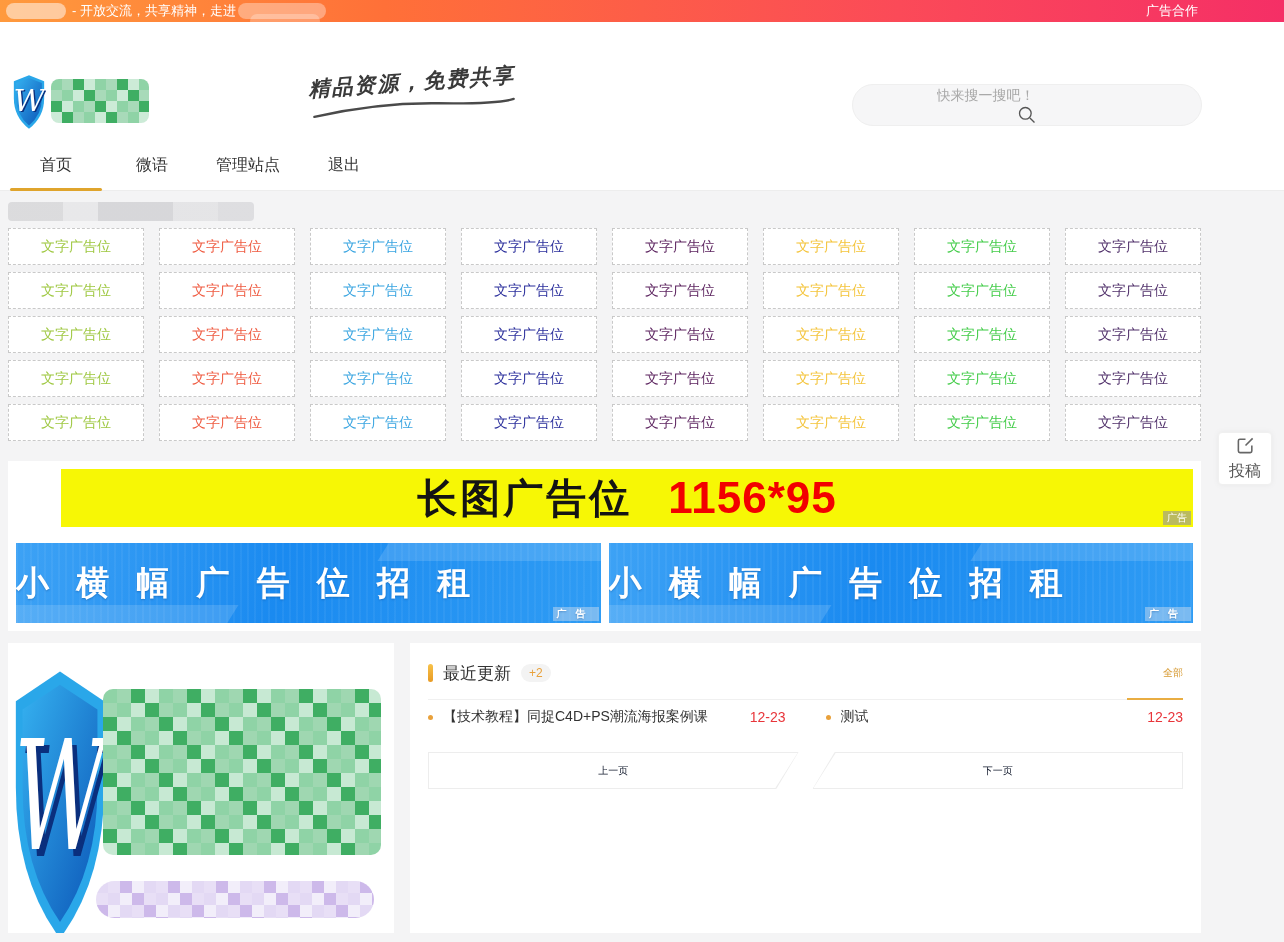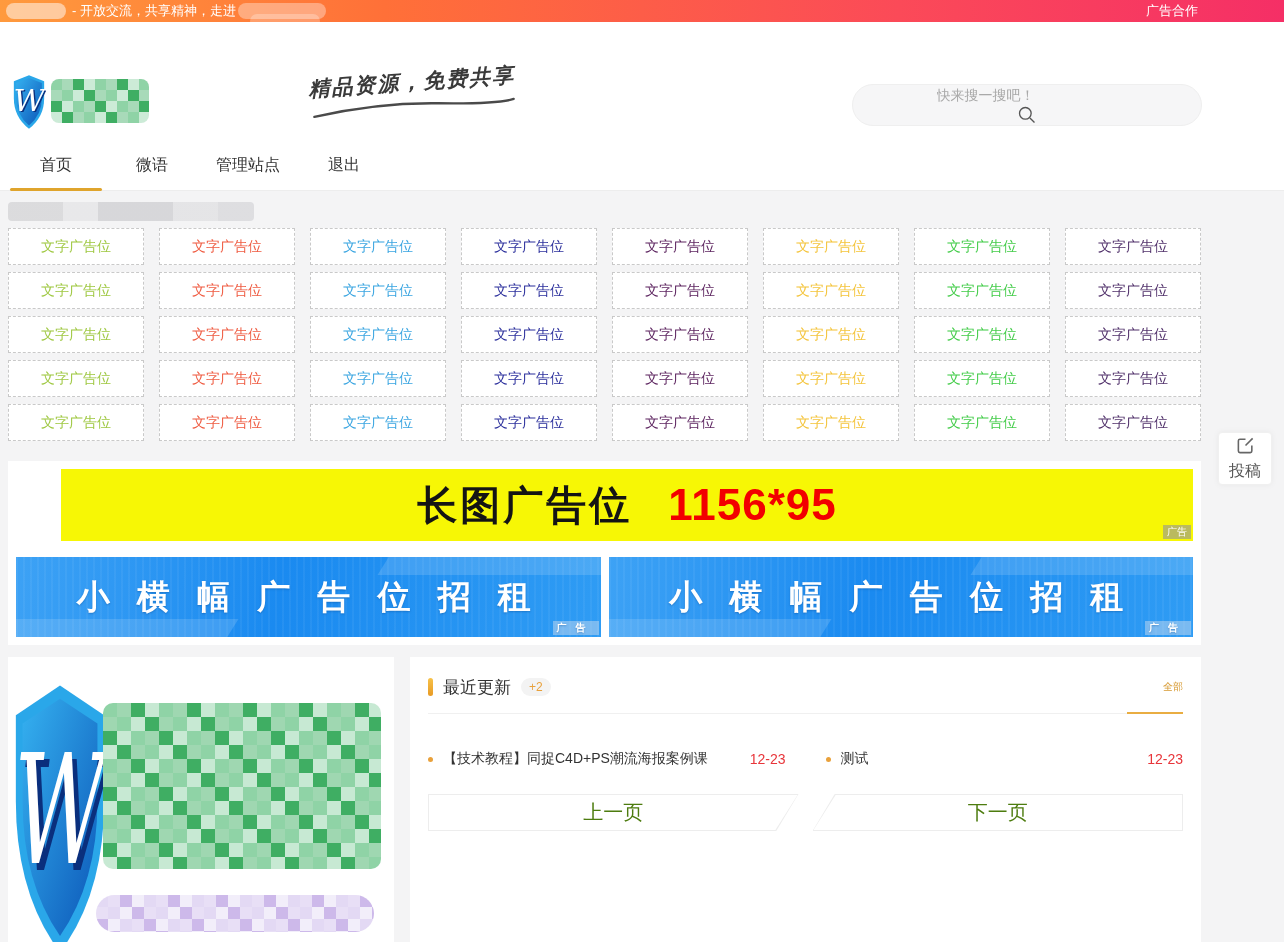--- a/index.html
+++ b/index.html
@@ -69,33 +69,33 @@
   }
 
   .ad-grid { margin-top:7px; width:1193px; display:grid; grid-template-columns:repeat(8,1fr); gap:7px 15px; }
   .ad-cell {
     height:37px; background:#fff; border:1px dashed #c9c9c9;
     display:flex; align-items:center; justify-content:center; font-size:14px; cursor:pointer;
   }
 
   .banner-wrap { margin-top:20px; width:1193px; background:#fff; padding:8px; }
   .long-banner {
-    height:72px; background:var(--banner-yellow); position:relative;
+    height:58px; background:var(--banner-yellow); position:relative;
     display:flex; align-items:center; justify-content:center; margin-bottom:16px; cursor:pointer;margin-left:45px;
   }
   .lb-title { font-size:40px; color:#141414; font-weight:600; letter-spacing:3px; }
   .lb-size  { font-size:44px; color:#f20000; font-weight:bold; margin-left:36px; letter-spacing:1px; }
   .ad-tag {
     position:absolute; right:2px; bottom:2px; font-size:10px; line-height:1;
     color:#fff; background:rgba(165,165,125,.75); padding:2px 4px;
   }
   .small-banners { display:flex; gap:8px; }
   .small-banner {
     flex:1; height:80px; position:relative; overflow:hidden; cursor:pointer;
-    display:flex; align-items:center; justify-content:center;
+    display:flex; align-items:center; 
     color:#fff; font-size:33px; font-weight:bold; letter-spacing:9px; white-space:nowrap;
     text-shadow:0 1px 2px rgba(0,60,130,.35);
     background:
       repeating-linear-gradient(90deg, rgba(255,255,255,.05) 0 2px, rgba(255,255,255,0) 2px 7px),
       linear-gradient(100deg,#3da2f5 0%,#1a8af0 45%,#2f9cf4 100%);
   }
   .small-banner::before, .small-banner::after {
     content:""; position:absolute; width:42%; height:24px; background:rgba(255,255,255,.14); transform:skewX(-32deg);
   }
   .small-banner::before { left:-30px; bottom:-6px; }
@@ -121,27 +121,27 @@
       #d9cdf0;
   }
   .right-card { flex:1; background:#fff; padding:16px 18px; }
   .sec-head { display:flex; align-items:center; height:28px; }
   .sec-bar { width:5px; height:18px; border-radius:3px; background:linear-gradient(#f7c24a,#e89a23); margin-right:10px; }
   .sec-title { font-size:17px; color:#333; }
   .badge { margin-left:10px; background:#f3f3f3; color:#e9a13b; font-size:12px; padding:2px 8px; border-radius:10px; }
   .all-link { margin-left:auto; color:#d79a33; font-size:10px; cursor:pointer; }
   .sec-divider { margin-top:12px; border-bottom:1px solid #f0f0f0; position:relative; }
   .all-underline { position:absolute; right:0; bottom:-1px; width:56px; height:2px; background:#e9ad42; }
-  .items { display:grid; grid-template-columns:1fr 1fr; column-gap:40px; margin-top:36px; }
+  .items { display:grid; grid-template-columns:1fr 1fr; column-gap:40px; margin-top:8px; }
   .item { display:flex; align-items:center; font-size:14px; color:#333; cursor:pointer; }
   .dot { flex:0 0 auto; width:5px; height:5px; border-radius:50%; background:#e9a13b; margin-right:10px; }
   .item-title { flex:1; white-space:nowrap; overflow:hidden; text-overflow:ellipsis; }
   .item-date { margin-left:12px; flex:0 0 auto; }
   .pager { margin-top:26px; display:flex; gap:14px; height:37px; }
-  .pg { flex:1; position:relative; font-size:20px; color:#4d7c0f; cursor:pointer; }
+  .pg { flex:1; position:relative; font-size:10px; color:#0f172a; cursor:pointer; }
   .pg-bg { position:absolute; inset:0; background:#ededed; }
   .pg-fg { position:absolute; inset:1px; background:#fff; display:flex; align-items:center; justify-content:center; }
   .pg.prev .pg-bg, .pg.prev .pg-fg { clip-path:polygon(0 0,100% 0,94% 100%,0 100%); }
   .pg.next .pg-bg, .pg.next .pg-fg { clip-path:polygon(6% 0,100% 0,100% 100%,0 100%); }
 
   
   .submit-float {
     position:absolute; left:1218px; top:432px; width:54px; height:53px;
     background:#fff; border:1px solid #f0f0f0; border-radius:4px;
     display:flex; flex-direction:column; align-items:center; justify-content:center;

